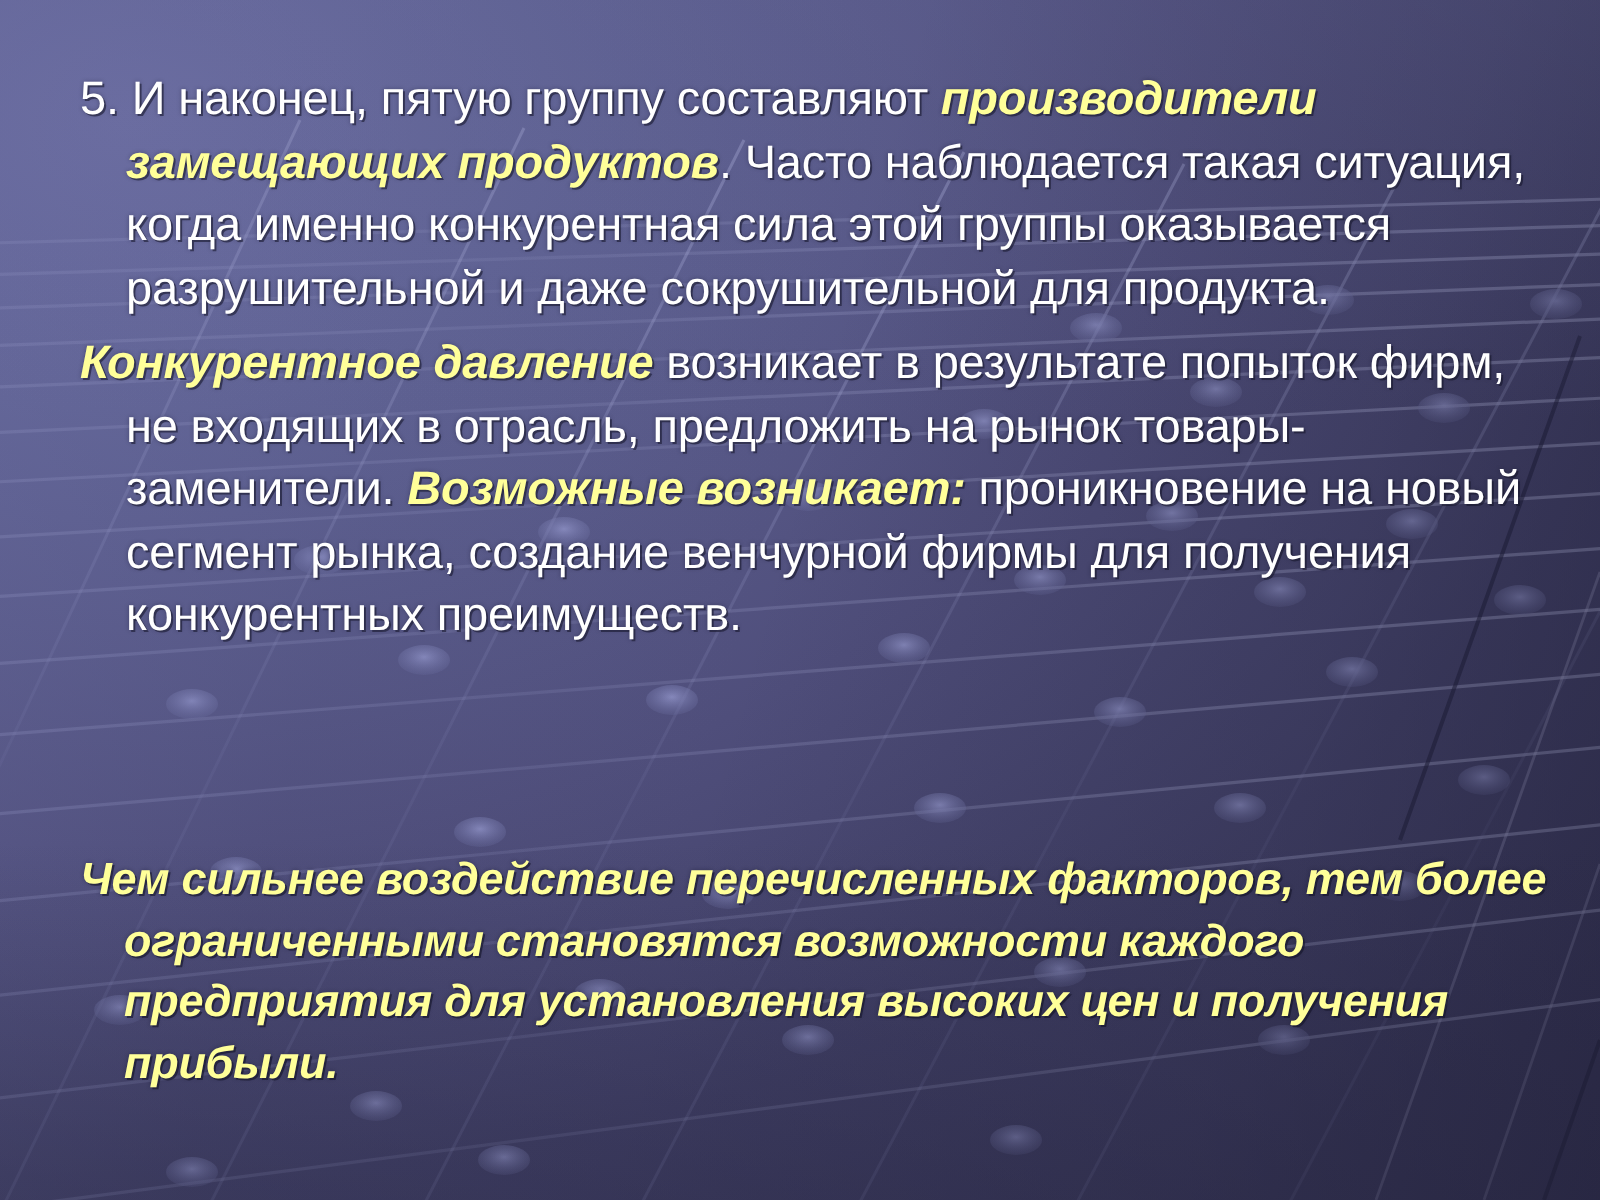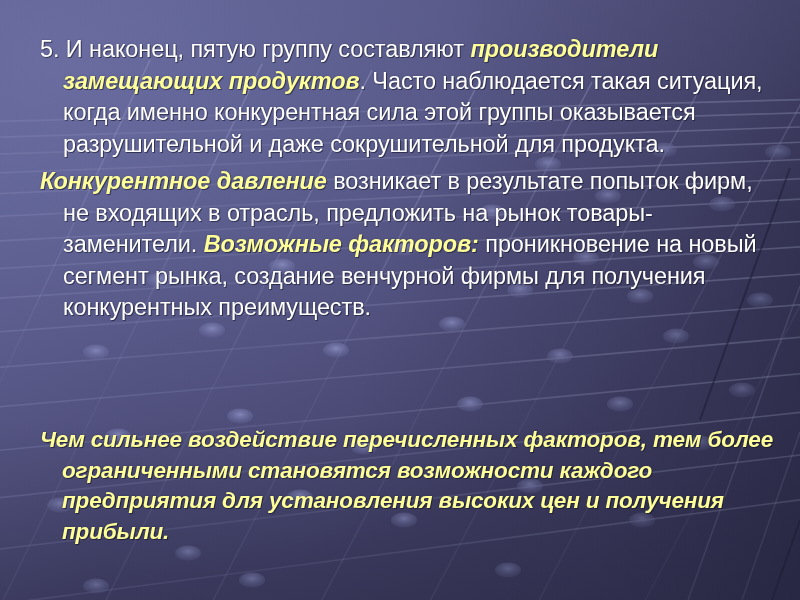--- a/index.html
+++ b/index.html
@@ -225,20 +225,20 @@
 
   <div class="bg-vignette"></div>
   <div class="bg-vignette-v"></div>
 
   <div class="content">
 
     <div class="block" style="top: 34px;">
 
       <p class="para"><span>5.</span> <span>И наконец, пятую группу составляют </span><span class="em">производители замещающих продуктов</span><span>. Часто наблюдается такая ситуация, когда именно конкурентная сила этой группы оказывается разрушительной и даже сокрушительной для продукта.</span></p>
 
-      <p class="para second" style="margin-top:6px;"><span class="em-light">Конкурентное давление</span><span> возникает в результате попыток фирм, не входящих в отрасль, предложить на рынок товары-заменители. </span><span class="em">Возможные факторов:</span><span> проникновение на новый сегмент рынка, создание венчурной фирмы для получения конкурентных преимуществ.</span></p>
+      <p class="para second" style="margin-top:6px;"><span class="em-light">Конкурентное давление</span><span> возникает в результате попыток фирм, не входящих в отрасль, предложить на рынок товары-заменители. </span><span class="em">Возможные возникает:</span><span> проникновение на новый сегмент рынка, создание венчурной фирмы для получения конкурентных преимуществ.</span></p>
 
     </div>
 
     <p class="closing">Чем сильнее воздействие перечисленных факторов, тем более ограниченными становятся возможности каждого предприятия для установления высоких цен и получения прибыли.</p>
 
   </div>
 </div>
 
 </body></html>

